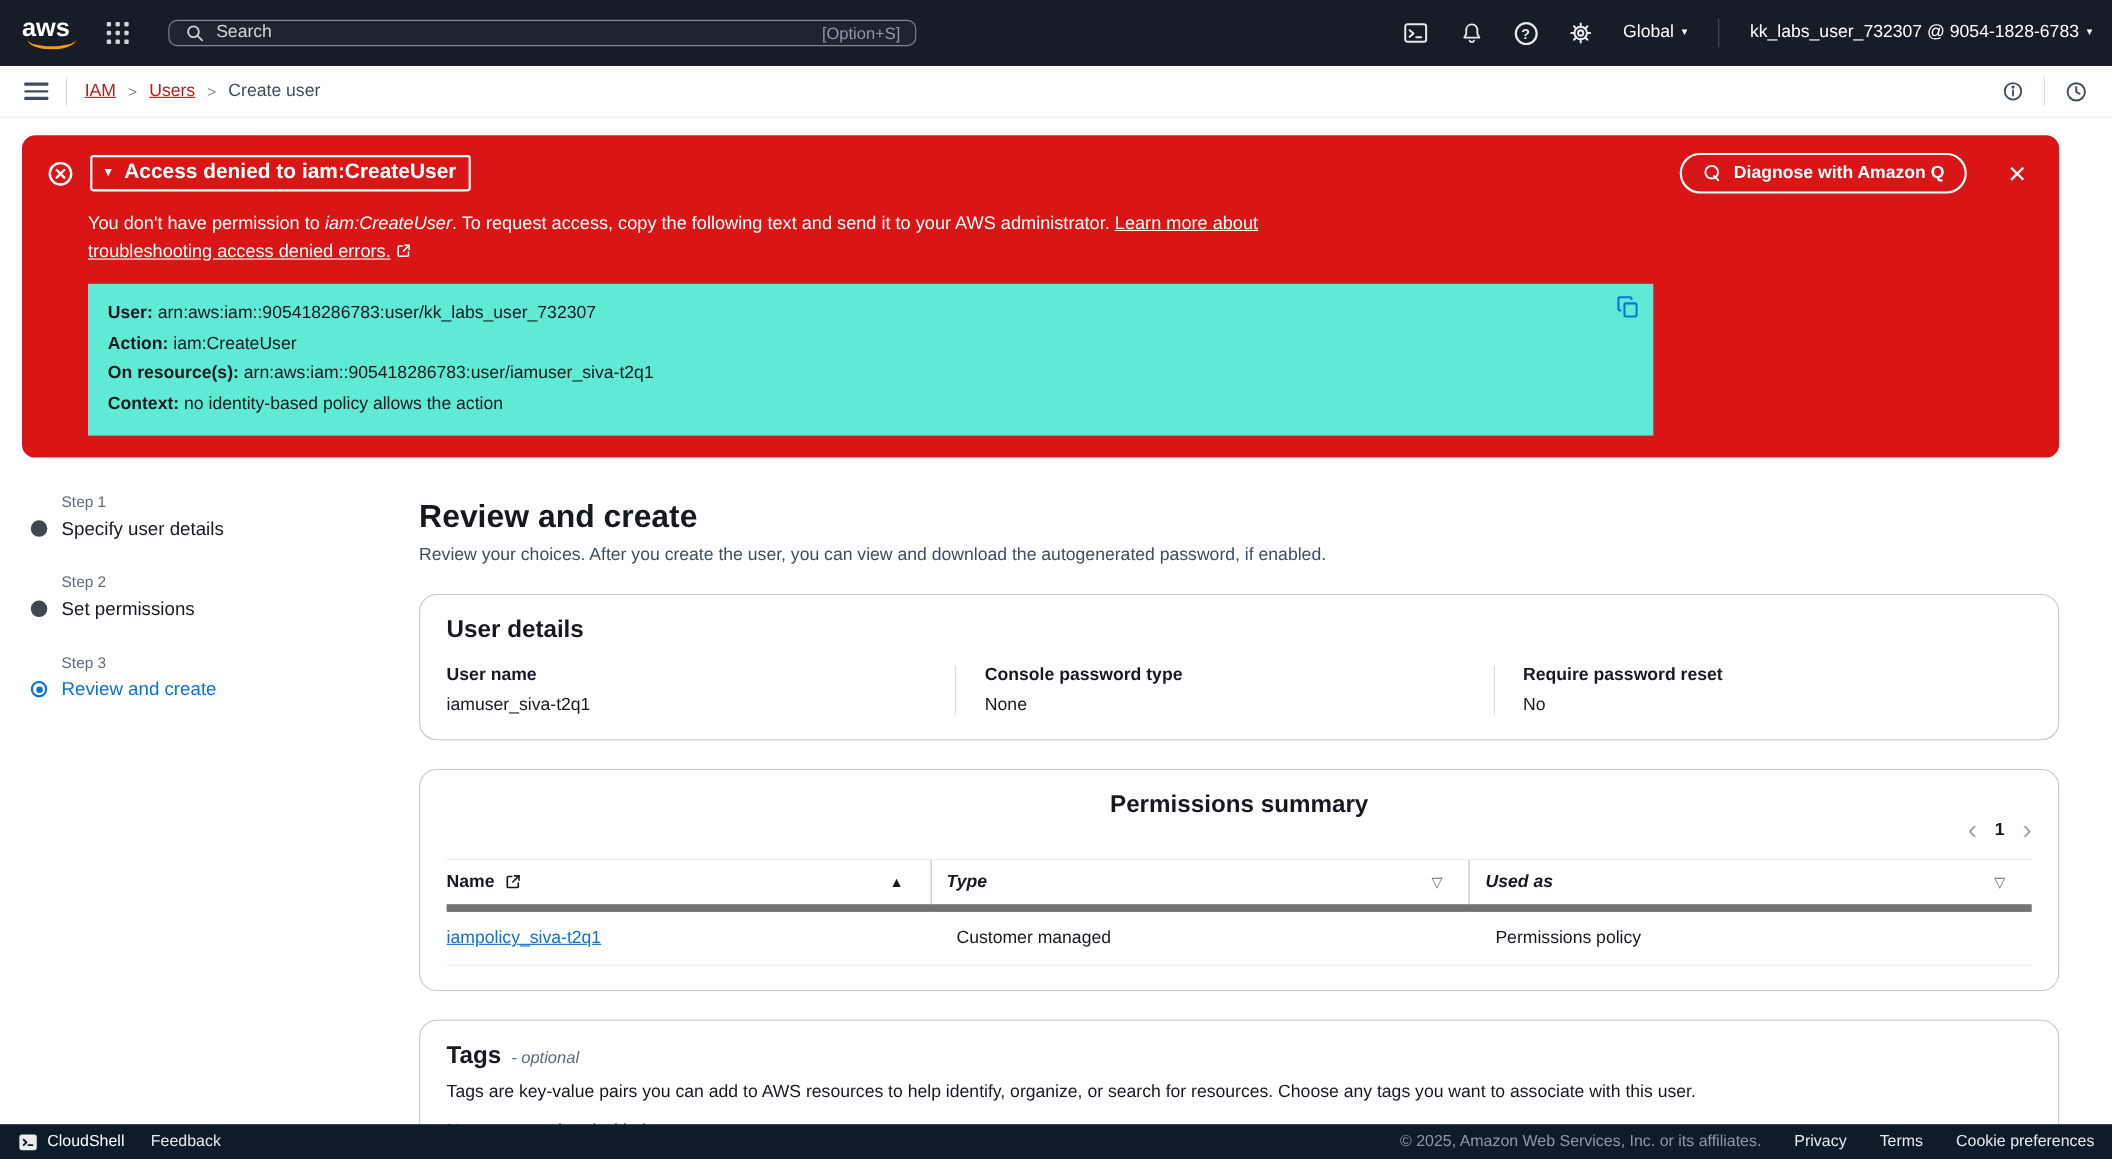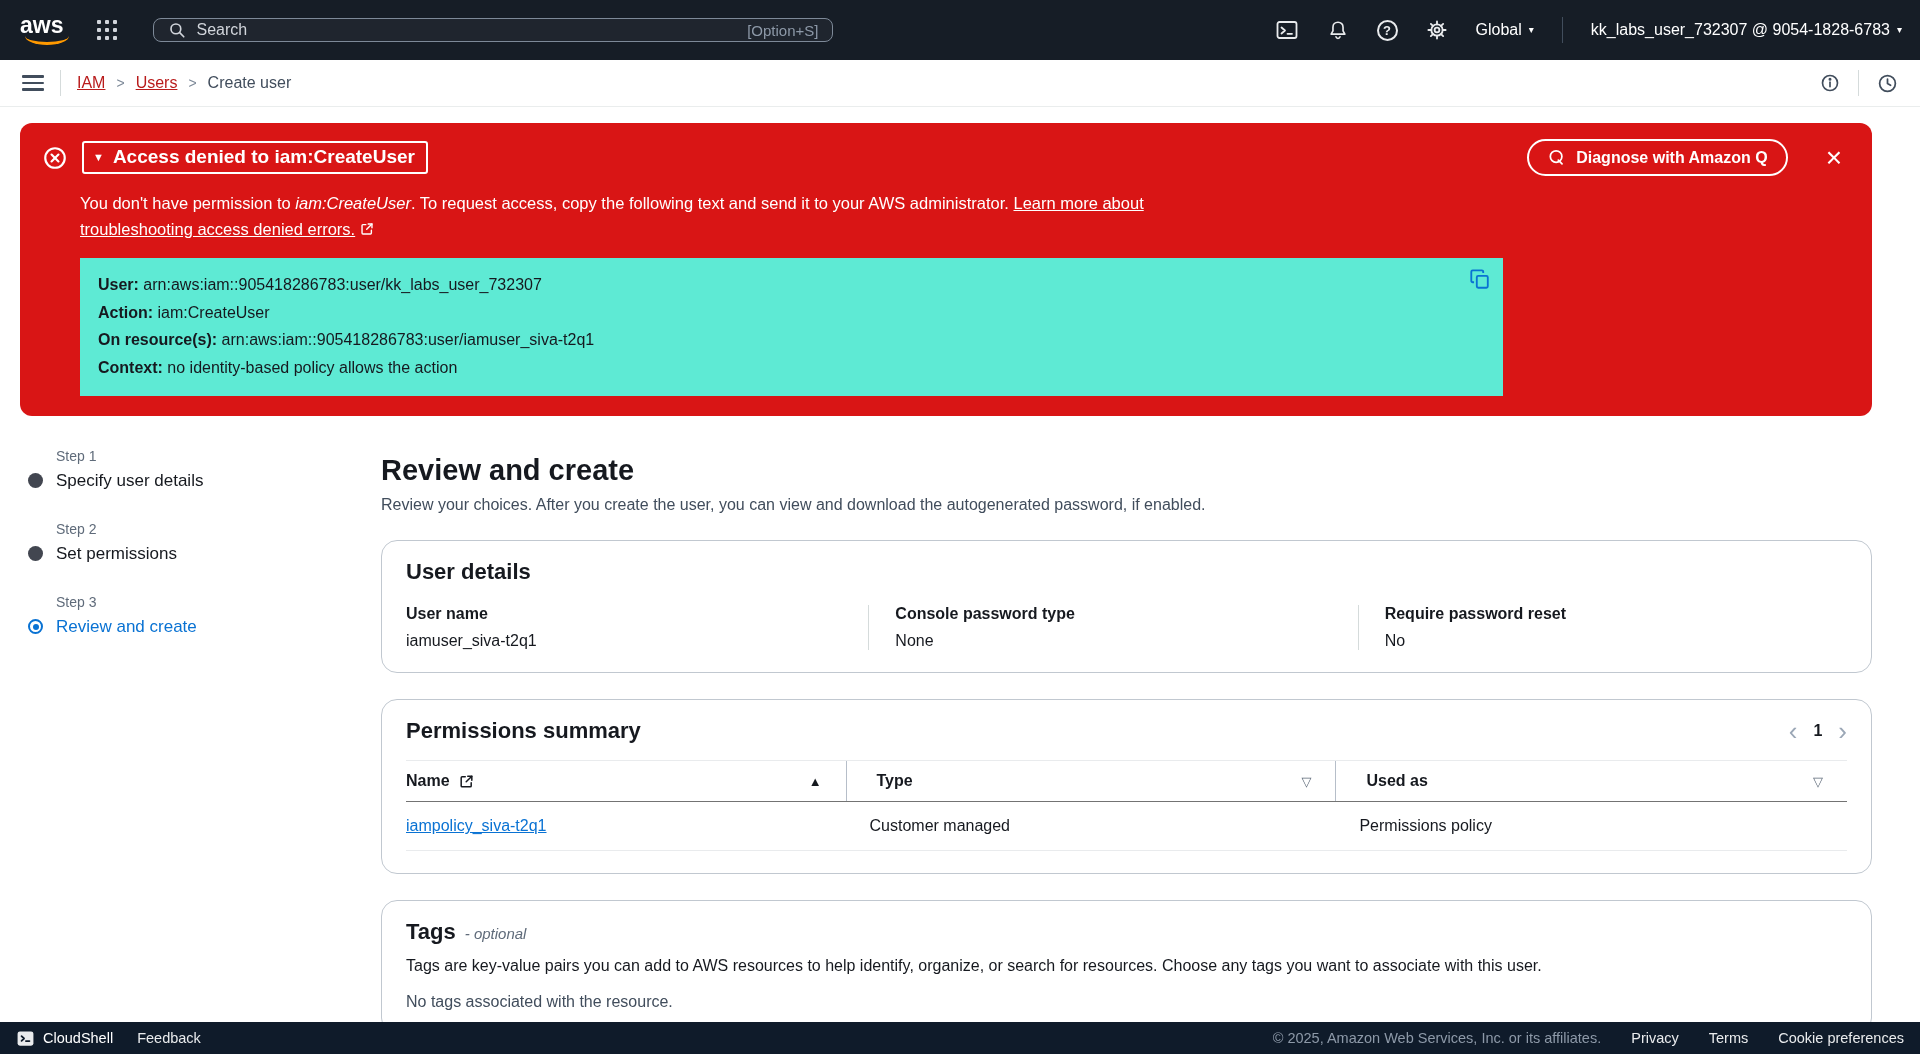--- a/index.html
+++ b/index.html
@@ -88,30 +88,30 @@
   .card h2 { font-size: 22px; font-weight: 700; }
 
   
   .ud-cols { display: flex; margin-top: 20px; }
   .ud-col { flex: 1; padding-right: 20px; }
   .ud-col + .ud-col { border-left: 1px solid #d5dbdb; padding-left: 26px; }
   .ud-label { font-weight: 700; font-size: 16px; margin-bottom: 9px; }
   .ud-value { font-size: 16px; }
 
   
-  .perm-head { display: flex; align-items: center; }
+  .perm-head { display: flex; align-items: center; flex-direction: column; }
   .pagination { margin-left: auto; display: flex; align-items: center; gap: 16px; font-size: 16px; }
   .page-arrow { color: #9ba7b6; font-size: 26px; line-height: 0.8; cursor: pointer; }
   .page-num { font-weight: 700; cursor: pointer; }
   .ptable { margin-top: 16px; }
   .thead { display: grid; grid-template-columns: 30.5% 34% 35.5%; border-top: 1px solid #e9ebed;
-            border-bottom: 1px solid #737373; }
+            border-bottom: 7px solid #737373; }
   .th { display: flex; align-items: center; gap: 9px; padding: 11px 24px 11px 0; font-weight: 700;
             font-size: 16px; cursor: pointer; }
-  .th + .th { border-left: 1px solid #b6bec9; padding-left: 30px; }
+  .th + .th { border-left: 1px solid #b6bec9; padding-left: 14px; font-style: italic; }
   .sort-asc { margin-left: auto; font-size: 13px; color: #16191f; }
   .sort-filter { margin-left: auto; font-size: 13px; color: #5f6b7a; }
   .trow { display: grid; grid-template-columns: 30.5% 34% 35.5%; border-bottom: 1px solid #e9ebed; }
   .td { padding: 15px 24px 15px 0; font-size: 16px; }
   .td + .td { padding-left: 24px; }
   .td-link { color: #0972d3; text-decoration: underline; cursor: pointer; }
 
   
   .tags-title-row { display: flex; align-items: baseline; gap: 9px; }
   .tags-optional { font-style: italic; color: #5f6b7a; font-size: 15px; }

